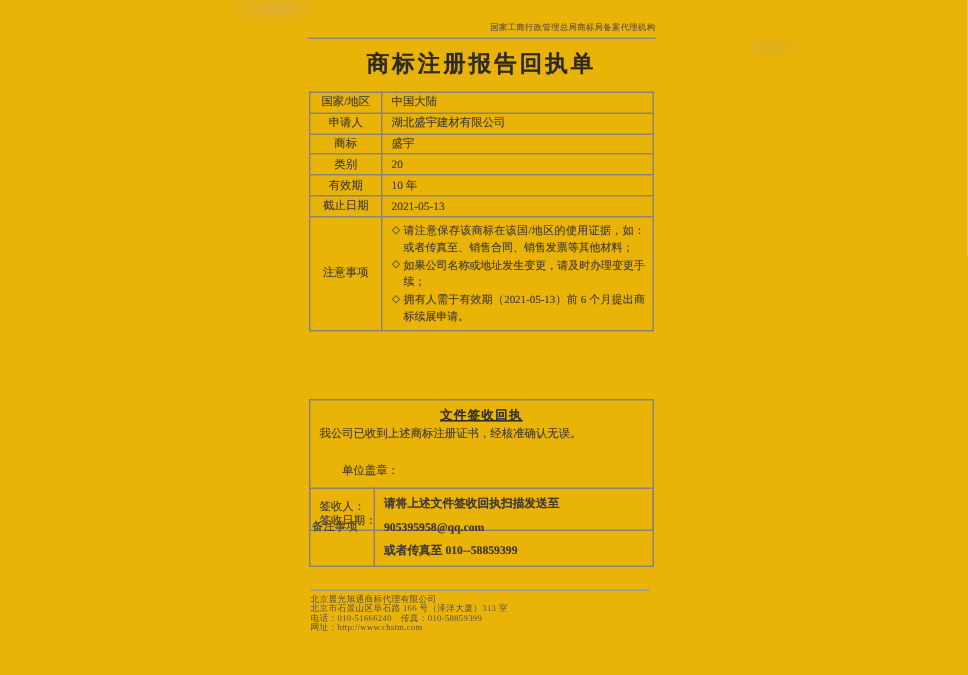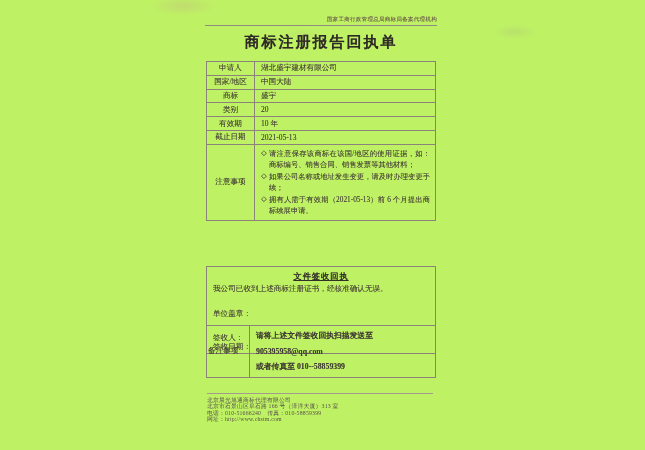--- a/index.html
+++ b/index.html
@@ -3,21 +3,21 @@
 <meta charset="utf-8">
 <style>
   html,body{margin:0;padding:0;}
   body{
     width:645px;height:450px;overflow:hidden;
     background:#f1efec;
     font-family:"Liberation Serif","DejaVu Serif",serif;
   }
   .page{
     position:relative;width:645px;height:450px;
-    background:#bef264;
+    background:#eab308;
     color:#453f38;
   }
   
   .smudge{position:absolute;pointer-events:none;}
   .smudge.s1{left:148px;top:-4px;width:70px;height:20px;
     background:radial-gradient(ellipse at center,rgba(198,168,138,.30),rgba(198,168,138,0) 70%);}
   .smudge.s2{left:492px;top:24px;width:46px;height:16px;
     background:radial-gradient(ellipse at center,rgba(160,150,140,.18),rgba(160,150,140,0) 70%);}
   .smudge.s3{left:282px;top:28px;width:40px;height:12px;
     background:radial-gradient(ellipse at center,rgba(170,160,150,.14),rgba(170,160,150,0) 70%);}
@@ -57,21 +57,21 @@
     position:absolute;left:206px;top:230px;width:230px;height:88px;
     border:0.9px solid #8a8379;box-sizing:border-box;
     font-size:7.6px;color:#443e37;margin-top:36px;
   }
   .receipt .rtitle{
     position:absolute;left:0;top:4px;width:100%;text-align:center;
     font-size:8.2px;font-weight:bold;text-decoration:underline;
     letter-spacing:1px;color:#33302a;
   }
   .receipt .rstat{position:absolute;left:6px;top:17px;right:6px;}
-  .receipt .rstamp{position:absolute;left:6px;top:42px;}
+  .receipt .rstamp{position:absolute;left:21px;top:42px;}
   .receipt .rsigner{position:absolute;left:6px;top:66px;}
   .receipt .rdate{position:absolute;left:6px;top:75px;}
 
   .remarks{
     position:absolute;left:206px;top:325px;width:230px;
     font-size:7.6px;
   }
   .remarks td{border:0.8px solid #8a8379;color:#3f3a33;}
   .remarks td.lab{width:40px;padding:0 1px;}
   .remarks td.val{padding:2px 4px 2px 6px;margin-left:27px;}
@@ -94,26 +94,26 @@
   <div class="smudge s2"></div>
   <div class="smudge s3"></div>
 
   <div class="agency txt">国家工商行政管理总局商标局备案代理机构</div>
 
   <div class="title txt">商标注册报告回执单</div>
 
   <table class="info-table txt">
     <tbody>
         <tr>
+      <td class="lab">国家/地区</td>
+      <td>中国大陆</td>
+    </tr>
+    <tr>
       <td class="lab">申请人</td>
       <td>湖北盛宇建材有限公司</td>
-    </tr>
-    <tr>
-      <td class="lab">国家/地区</td>
-      <td>中国大陆</td>
     </tr>
     <tr>
       <td class="lab">商标</td>
       <td>盛宇</td>
     </tr>
     <tr>
       <td class="lab">类别</td>
       <td>20</td>
     </tr>
     <tr>
@@ -122,21 +122,21 @@
     </tr>
     <tr>
       <td class="lab">截止日期</td>
       <td>2021-05-13</td>
     </tr>
     <tr>
       <td class="lab">注意事项</td>
       <td class="notes-cell">
         <div class="note-item">
           <span class="note-bullet">◇</span>
-          <span class="note-text">请注意保存该商标在该国/地区的使用证据，如：商标编号、销售合同、销售发票等其他材料；</span>
+          <span class="note-text">请注意保存该商标在该国/地区的使用证据，如：或者传真至、销售合同、销售发票等其他材料；</span>
         </div>
         <div class="note-item">
           <span class="note-bullet">◇</span>
           <span class="note-text">如果公司名称或地址发生变更，请及时办理变更手续；</span>
         </div>
         <div class="note-item">
           <span class="note-bullet">◇</span>
           <span class="note-text">拥有人需于有效期（2021-05-13）前 6 个月提出商标续展申请。</span>
         </div>
       </td>

